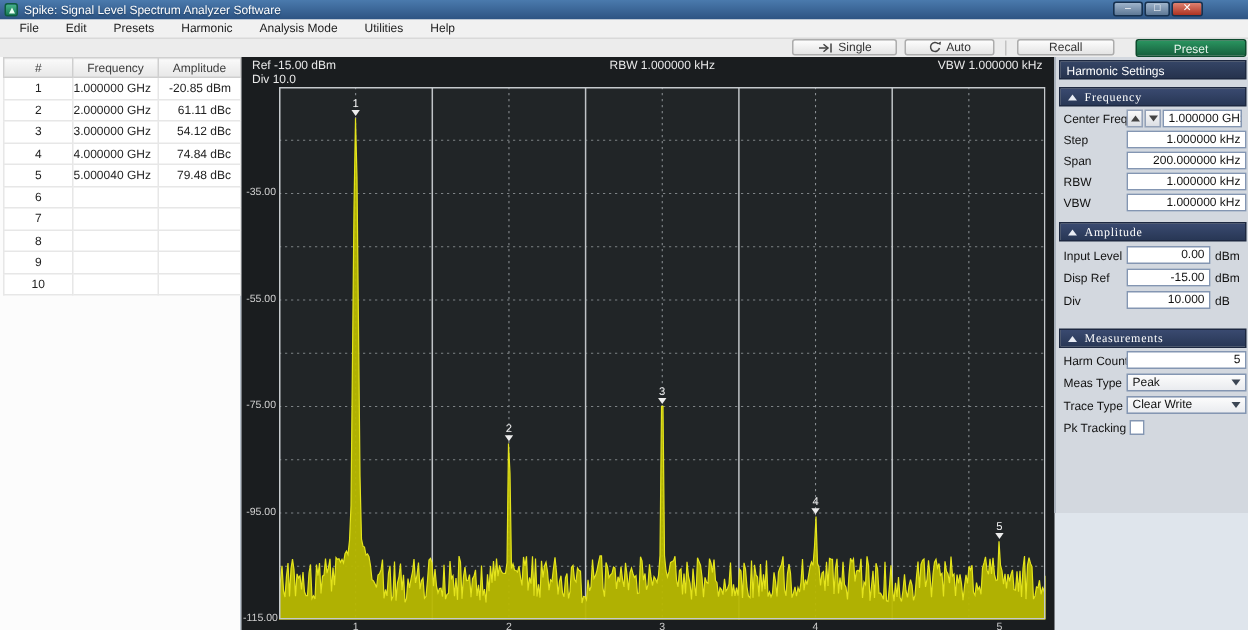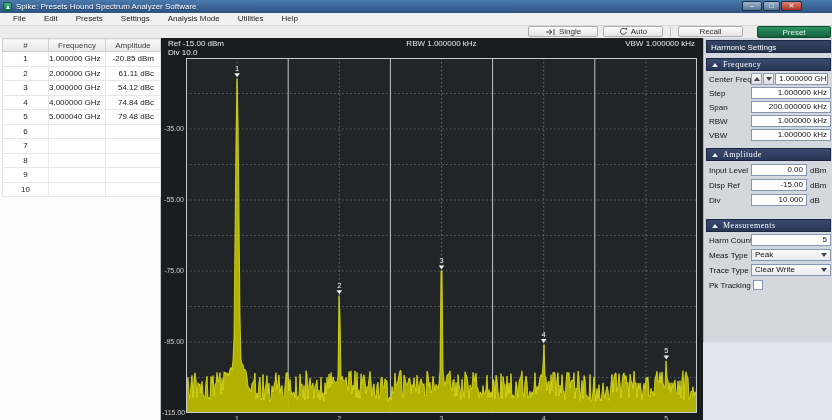--- a/index.html
+++ b/index.html
@@ -62,31 +62,31 @@
   .dd-arrow{width:0;height:0;border-left:3px solid transparent;border-right:3px solid transparent;border-top:4px solid #3c4654}
   .checkbox{width:10px;height:10px;background:#fff;border:1px solid #8496b2;margin-left:2px}
 </style>
 </head>
 <body>
 
 <div class="abs titlebar">
   <span class="app-icon">
       <i></i>
     </span>
-  <span class="title-text">Spike: Presets Hound Spectrum Analyzer Software</span>
+  <span class="title-text">Spike: Signal Level Spectrum Analyzer Software</span>
   <span class="win-btn btn-min">–</span>
   <span class="win-btn btn-max">□</span>
   <span class="win-btn btn-close">✕</span>
 </div>
 
 <div class="abs menubar">
   <span class="menu-item">File</span>
   <span class="menu-item">Edit</span>
   <span class="menu-item">Presets</span>
-  <span class="menu-item">Settings</span>
+  <span class="menu-item">Harmonic</span>
   <span class="menu-item">Analysis Mode</span>
   <span class="menu-item">Utilities</span>
   <span class="menu-item">Help</span>
 </div>
 
 <div class="abs toolbar">
   <div class="tb-btn" style="left:528px;width:70px">
     <svg width="11" height="8">
         <path d="M1 4 h5 M4 1.5 L7 4 L4 6.5 M9 1 v6" stroke="#444" stroke-width="1" fill="none"></path>
       </svg>

